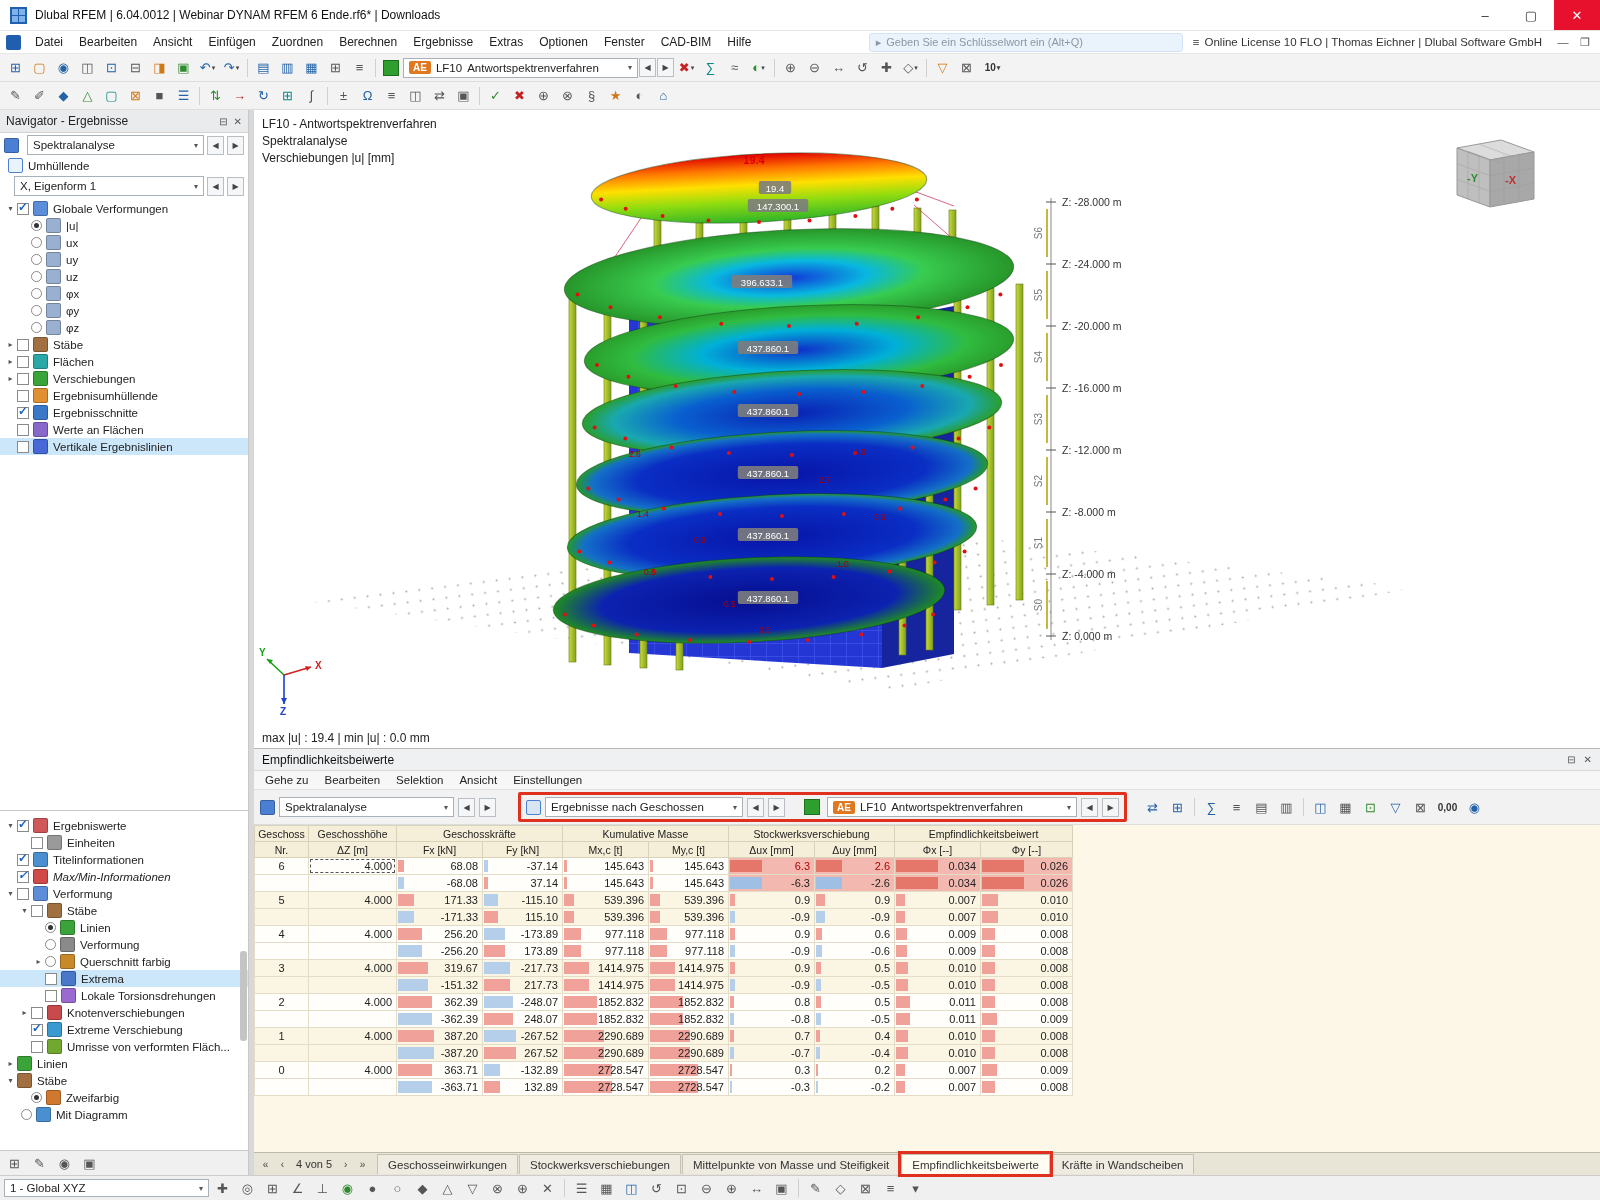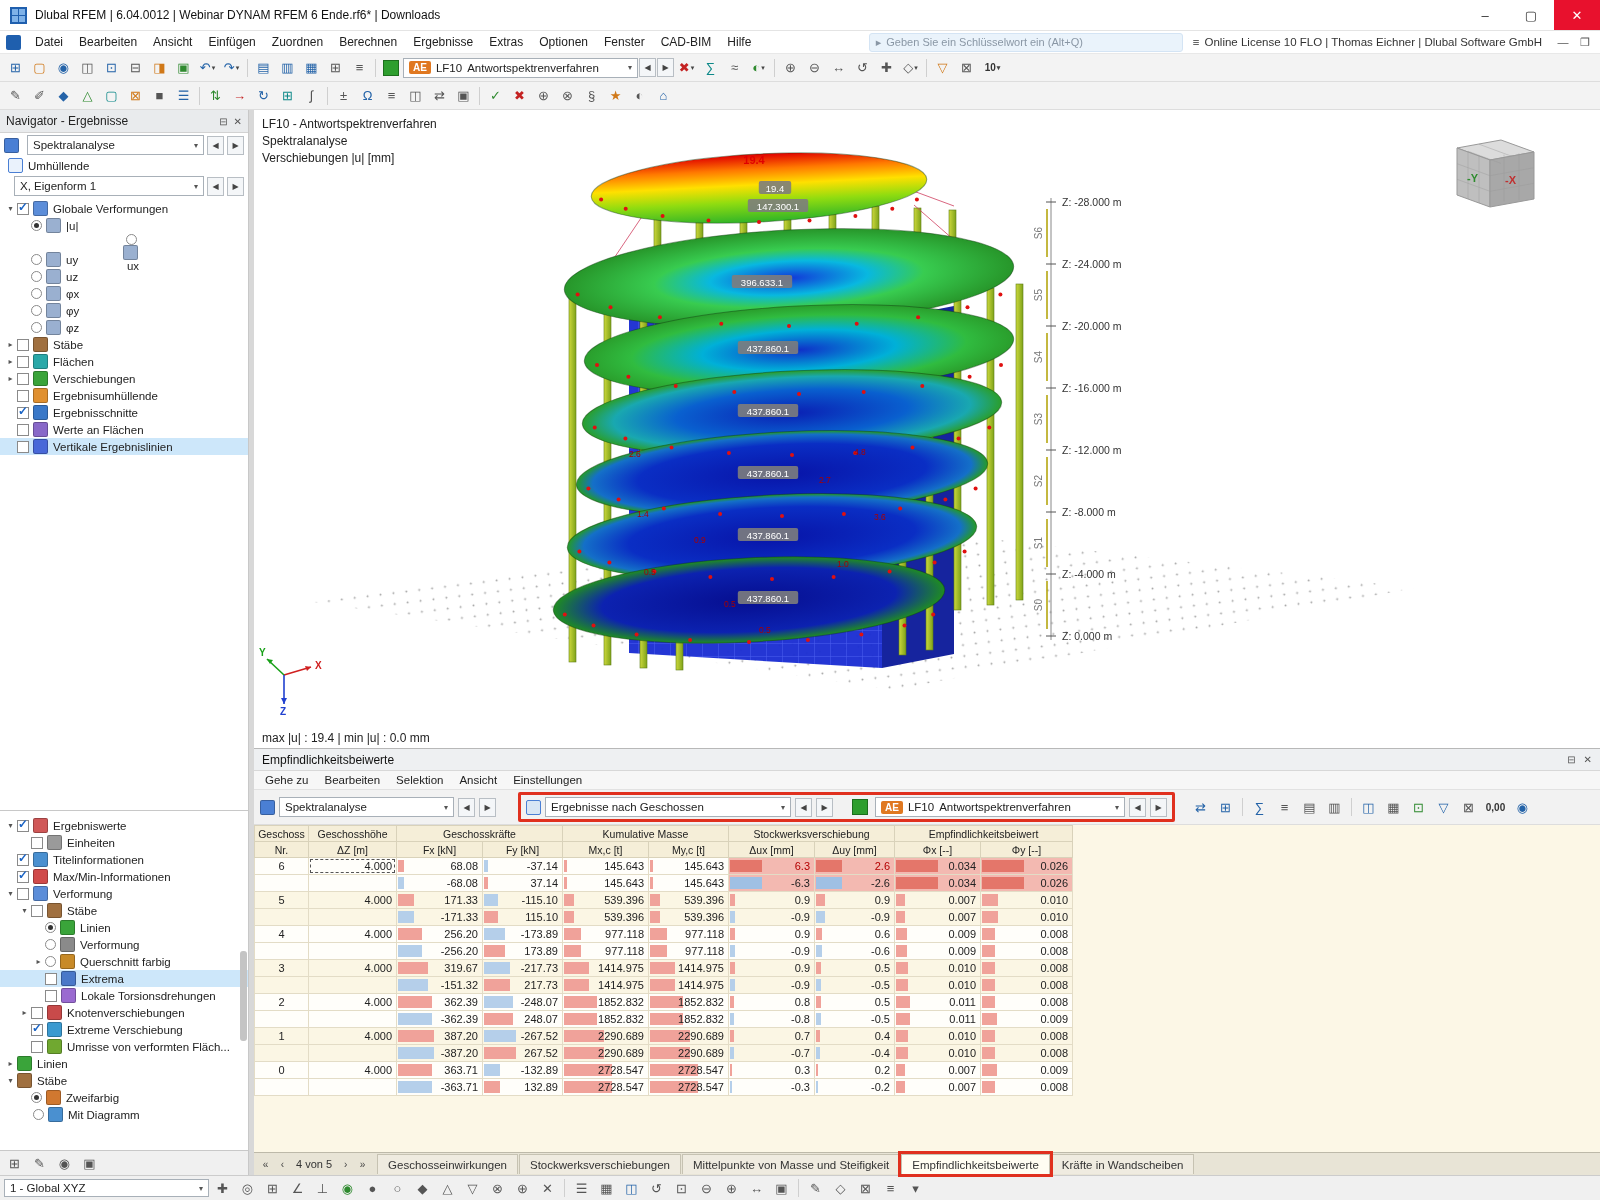--- a/index.html
+++ b/index.html
@@ -276,21 +276,21 @@
               <span class="cb checked"></span>
               <span class="ticon" style="background: rgb(91, 141, 217);"></span>
               <span>Globale Verformungen</span>
             </div>
             <div class="tree-row" style="padding-left: 18px;">
               <span class="expander"></span>
               <span class="radio on"></span>
               <span class="ticon" style="background: rgb(154, 176, 208);"></span>
               <span>|u|</span>
             </div>
-            <div class="tree-row" style="padding-left: 18px; flex-direction: column;">
+            <div class="tree-row" style="padding-left: 18px;">
               <span class="expander"></span>
               <span class="radio"></span>
               <span class="ticon" style="background: rgb(154, 176, 208);"></span>
               <span>ux</span>
             </div>
             <div class="tree-row" style="padding-left: 18px;">
               <span class="expander"></span>
               <span class="radio"></span>
               <span class="ticon" style="background: rgb(154, 176, 208);"></span>
               <span>uy</span>
@@ -377,21 +377,21 @@
               <span class="cb"></span>
               <span class="ticon" style="background: rgb(154, 154, 154);"></span>
               <span>Einheiten</span>
             </div>
             <div class="tree-row" style="padding-left: 4px;">
               <span class="expander"></span>
               <span class="cb checked"></span>
               <span class="ticon" style="background: rgb(74, 144, 208);"></span>
               <span>Titelinformationen</span>
             </div>
-            <div class="tree-row" style="padding-left: 4px;">
+            <div class="tree-row" style="padding-left: 4px; font-style: italic;">
               <span class="expander"></span>
               <span class="cb checked"></span>
               <span class="ticon" style="background: rgb(208, 74, 74);"></span>
               <span>Max/Min-Informationen</span>
             </div>
             <div class="tree-row" style="padding-left: 4px;">
               <span class="expander">▾</span>
               <span class="cb"></span>
               <span class="ticon" style="background: rgb(91, 141, 217);"></span>
               <span>Verformung</span>
@@ -459,21 +459,21 @@
               <span class="expander">▾</span>
               <span class="ticon" style="background: rgb(160, 112, 64);"></span>
               <span>Stäbe</span>
             </div>
             <div class="tree-row" style="padding-left: 18px;">
               <span class="expander"></span>
               <span class="radio on"></span>
               <span class="ticon" style="background: rgb(208, 120, 48);"></span>
               <span>Zweifarbig</span>
             </div>
-            <div class="tree-row" style="padding-left: 20px;">
+            <div class="tree-row" style="padding-left: 8px;">
               <span class="expander"></span>
               <span class="radio"></span>
               <span class="ticon" style="background: rgb(74, 144, 208);"></span>
               <span>Mit Diagramm</span>
             </div>
           </div>
         <div class="scrollbar-v"></div>
       </div>
 
       <div class="mini-toolbar" id="left-mini-toolbar">
@@ -751,21 +751,21 @@
           <span class="ticon" style="background:#4a7fd4;margin:0"></span>
           <div class="combo" style="width:175px">
             <span class="grow">Spektralanalyse</span>
               <span class="dd">▾</span>
           </div>
           <span class="mini-arrow">◀</span>
           <span class="mini-arrow">▶</span>
           <span style="width:14px"></span>
           <div class="anno">
             <span class="ticon" style="background:#d8e6f4;border-color:#4a7fd4;margin:0"></span>
-            <div class="combo" style="width:246px">
+            <div class="combo" style="width:198px">
               <span class="grow">Ergebnisse nach Geschossen</span>
                 <span class="dd">▾</span>
             </div>
             <span class="mini-arrow">◀</span>
             <span class="mini-arrow">▶</span>
             <span style="width:8px"></span>
             <span class="swatch"></span>
             <div class="combo" style="width:250px">
               <span class="lc-badge">AE</span>
               <span>LF10</span>

